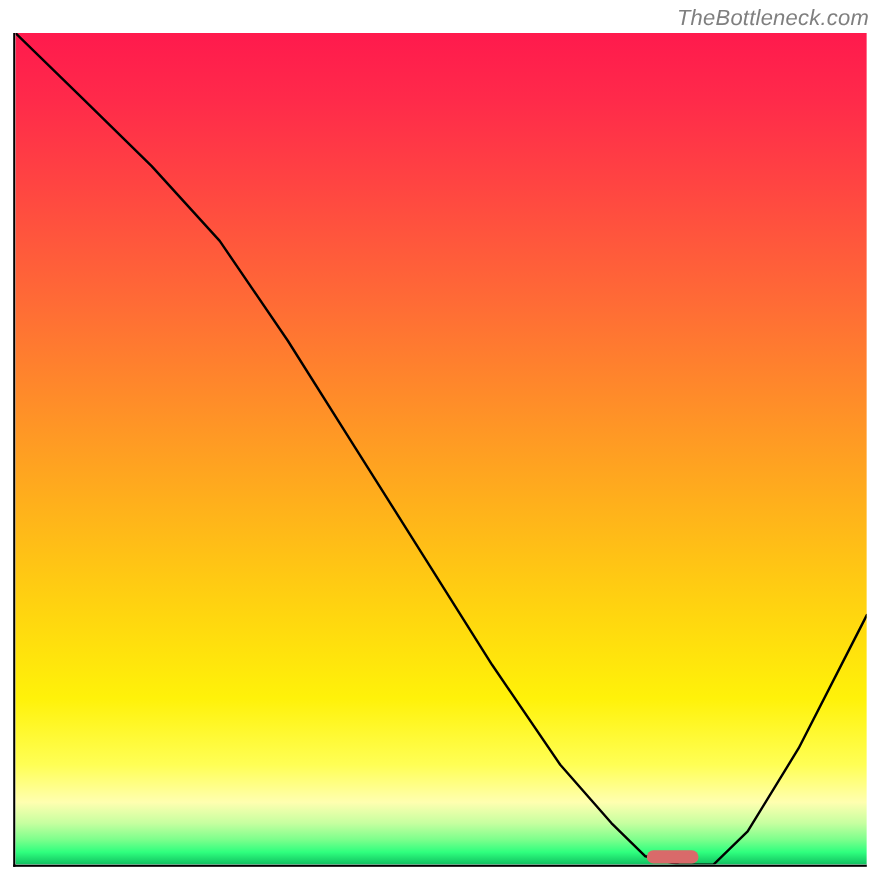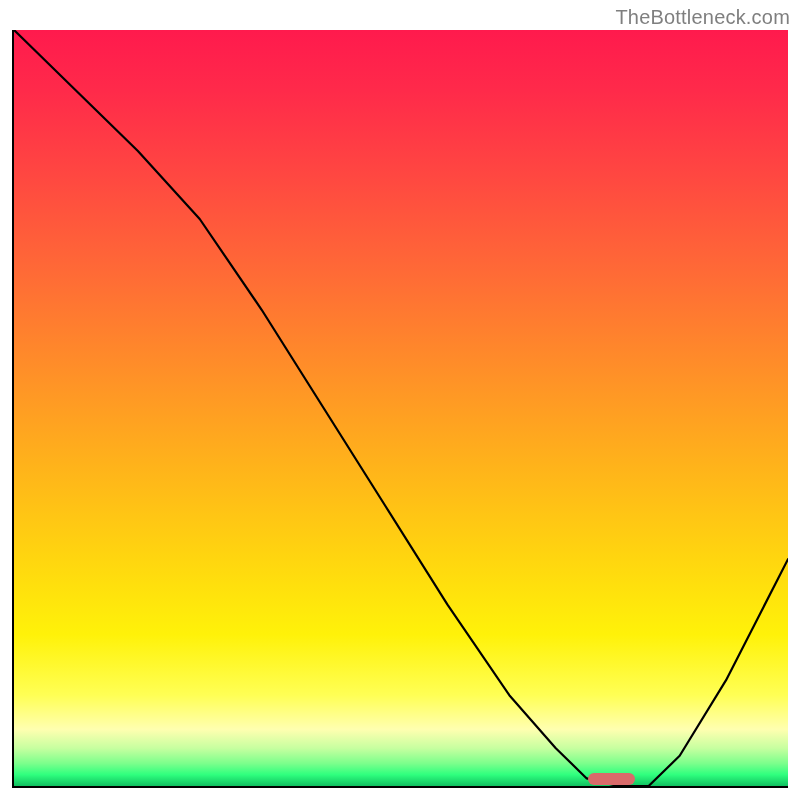--- a/index.html
+++ b/index.html
@@ -74,20 +74,21 @@
     bottom: 1px;
   }
   .watermark {
     position: absolute;
     top: 6px;
     right: 10px;
     color: #7f7f7f;
     font-size: 20px;
     font-weight: 400;
     letter-spacing: 0.2px;
+    font-style: italic;
   }
 </style>
 </head>
 <body>
 
 <div class="canvas">
 
   <div class="watermark">TheBottleneck.com</div>
 
   <div class="plot-area">

